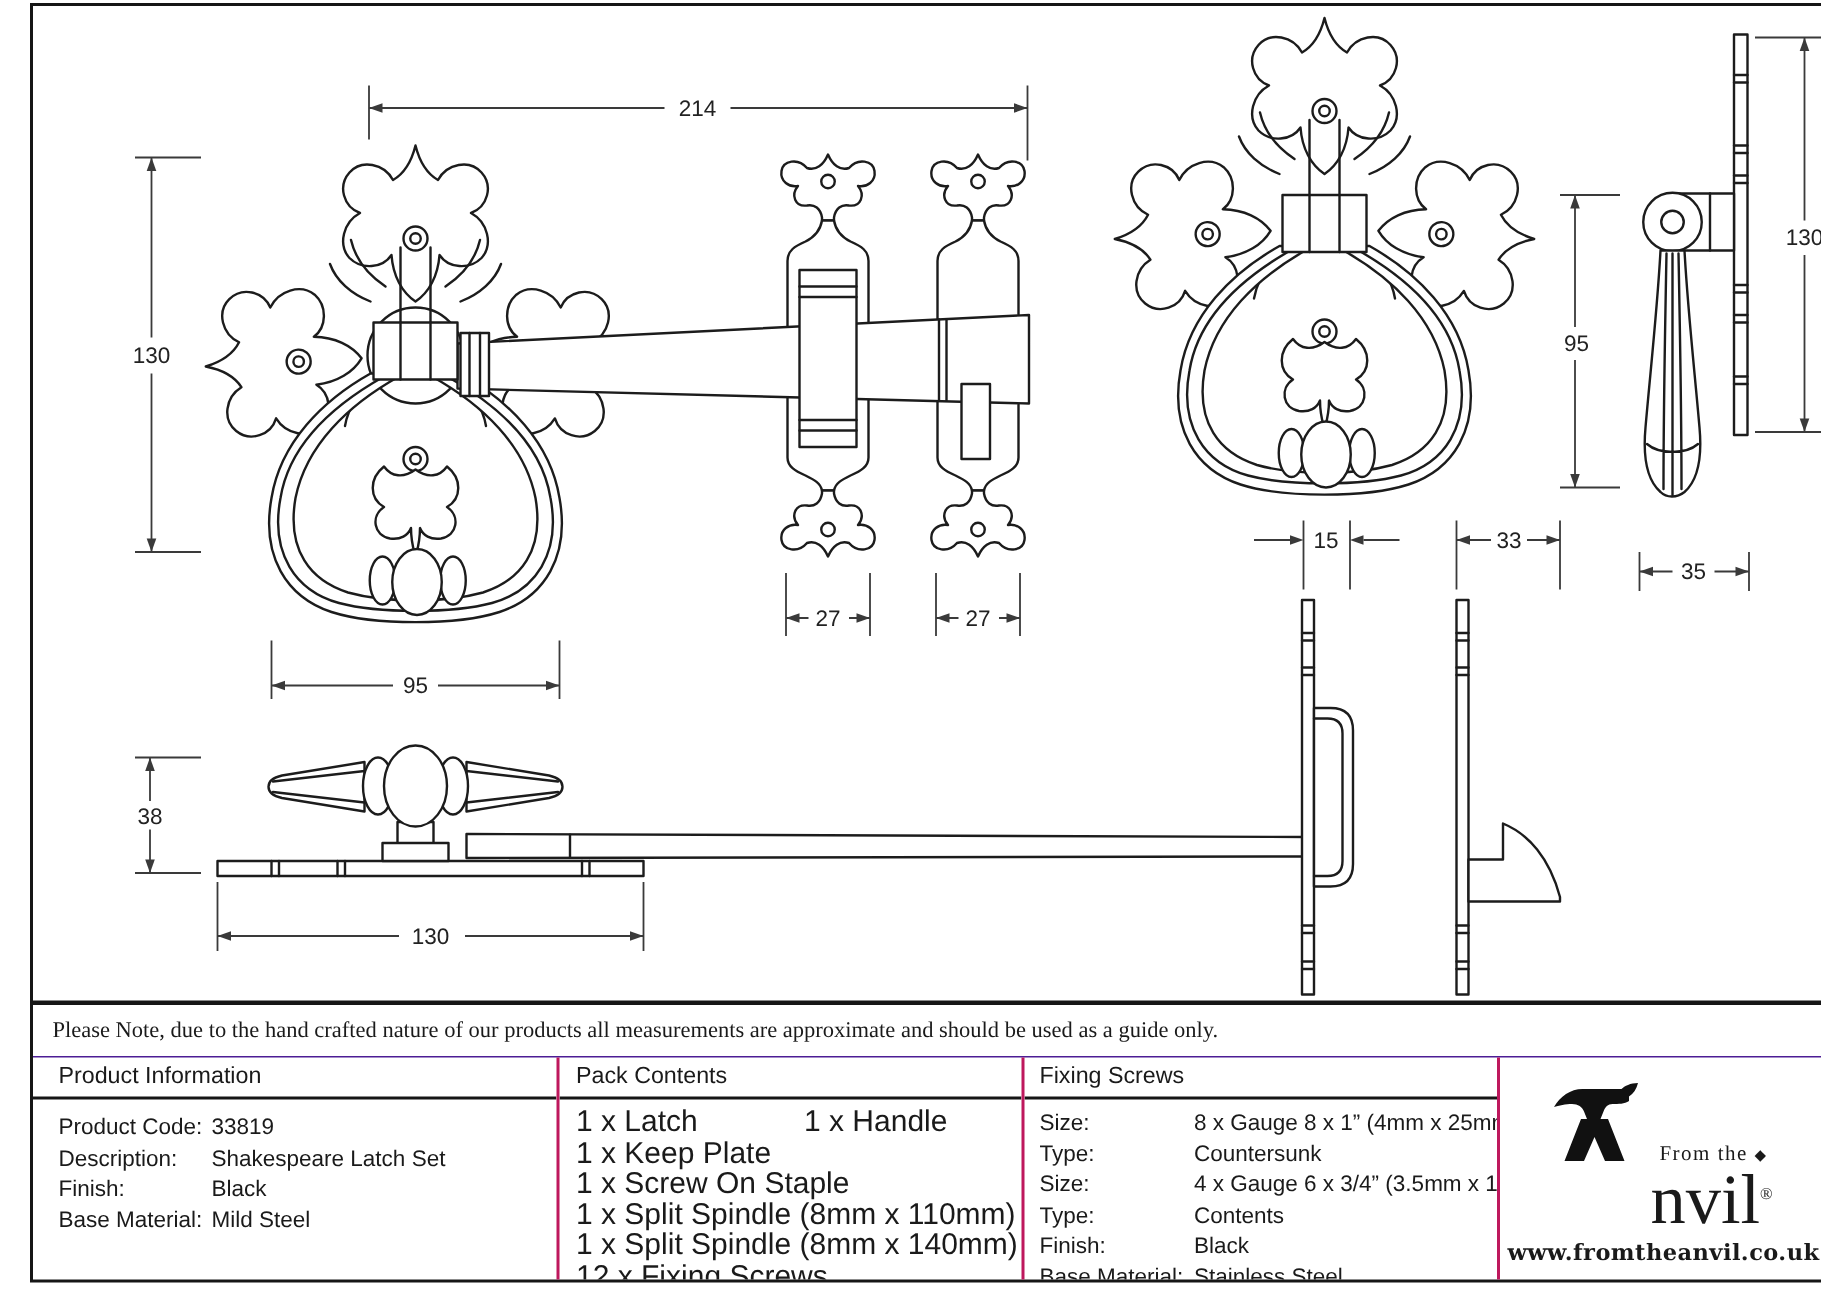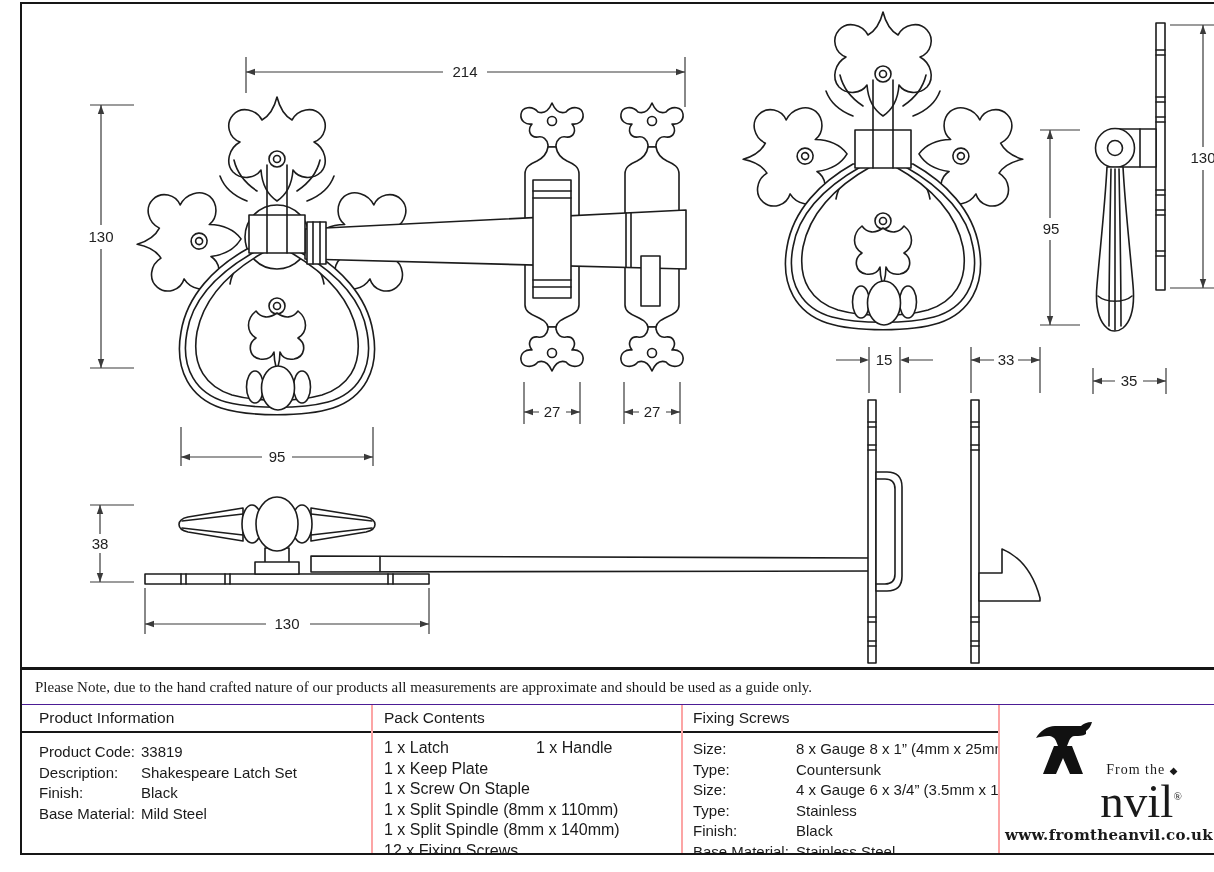--- a/index.html
+++ b/index.html
@@ -10,29 +10,29 @@
   .wh{fill:#fff;stroke:#1c1c1c;stroke-width:1.6;stroke-linejoin:round;}
   .ln{fill:none;stroke:#1c1c1c;stroke-width:1.6;stroke-linecap:round;}
   .dm{fill:none;stroke:#3a3a3a;stroke-width:1.2;}
   .ar{fill:#3a3a3a;stroke:none;}
   text.dt{font-family:"Liberation Sans",sans-serif;font-size:15px;fill:#222;text-anchor:middle;}
   .note-row{position:absolute;left:0;top:663px;width:100%;height:38px;box-sizing:border-box;
     border-top:3px solid #161616;border-bottom:1px solid #4c1d95;display:flex;align-items:center;
     padding-left:13px;font-size:15px;background:#fff;font-family:Liberation Serif, serif;}
   .info-table{position:absolute;left:0;top:701px;bottom:0;width:100%;display:grid;
     grid-template-columns:349px 310px 317px 1fr;}
-  .tcol{border-left:2px solid #fca5a5;position:relative;box-sizing:border-box;overflow:hidden;}
+  .tcol{border-left:2px solid #be185d;position:relative;box-sizing:border-box;overflow:hidden;}
   .tcol.first{border-left:none;}
   .tcol-header{height:26px;line-height:26px;border-bottom:2px solid #161616;font-size:15.5px;}
   .pad1{padding-left:17px;} .pad2{padding-left:11px;} .pad3{padding-left:10px;}
   .tbody1{padding:9px 0 0 17px;} .tbody2{padding:5px 0 0 11px;} .tbody3{padding:6px 0 0 10px;}
   .kv{line-height:20.5px;font-size:15px;white-space:nowrap;}
   .kv .lbl{display:inline-block;width:102px;}
   .kv .lbl3{display:inline-block;width:103px;}
-  .pc-row{line-height:20.5px;font-size:16px;white-space:nowrap;}
+  .pc-row{line-height:20.5px;font-size:20px;white-space:nowrap;}
   .pc-first{display:inline-block;width:152px;}
   .logo-col{display:flex;flex-direction:column;align-items:center;justify-content:center;}
   .logo-main{display:flex;align-items:flex-start;}
   .anvil-a{margin-top:8px;}
   .logo-words{margin-left:2px;}
   .from-the{font-family:"Liberation Serif",serif;font-size:14px;letter-spacing:1px;padding-left:6px;margin-top:48px;}
   .diamond{font-size:10px;}
   .brand{font-family:"Liberation Serif",serif;font-size:47px;line-height:36px;}
   .reg{font-size:11px;}
   .logo-url{font-family:"DejaVu Serif",serif;font-weight:bold;font-size:15px;margin-top:7px;letter-spacing:0.3px;}
@@ -270,21 +270,21 @@
           <div class="pc-row"><span>12 x Fixing Screws</span></div>
         </div>
       </div>
 
       <div class="tcol">
         <div class="tcol-header pad3">Fixing Screws</div>
         <div class="tbody3">
           <div class="kv"><span class="lbl3">Size:</span><span>8 x Gauge 8 x 1” (4mm x 25mm)</span></div>
           <div class="kv"><span class="lbl3">Type:</span><span>Countersunk</span></div>
           <div class="kv"><span class="lbl3">Size:</span><span>4 x Gauge 6 x 3/4” (3.5mm x 19mm)</span></div>
-          <div class="kv"><span class="lbl3">Type:</span><span>Stainless</span></div>
+          <div class="kv"><span class="lbl3">Type:</span><span>Contents</span></div>
           <div class="kv"><span class="lbl3">Finish:</span><span>Black</span></div>
           <div class="kv"><span class="lbl3">Base Material:</span><span>Stainless Steel</span></div>
         </div>
       </div>
 
       <div class="tcol logo-col">
         <div class="logo-main">
           <svg class="anvil-a" width="62" height="54" viewBox="0 0 62 54">
             <path fill="#111" d="M0,16 C4,9 11,4 19,4 L45,4 C47,2 51,0 56,0 C55,4 53,7 50,9 L50,12 C47,14 43,14 39,14 C36,14 34,16 33,19 L31,24 L36,24 L47,52 L34,52 L27,36 L20,52 L7,52 L18,24 L22,24 L20,19 C19,16 16,14 12,14 C8,14 3,15 0,16 Z"></path>
           </svg>

